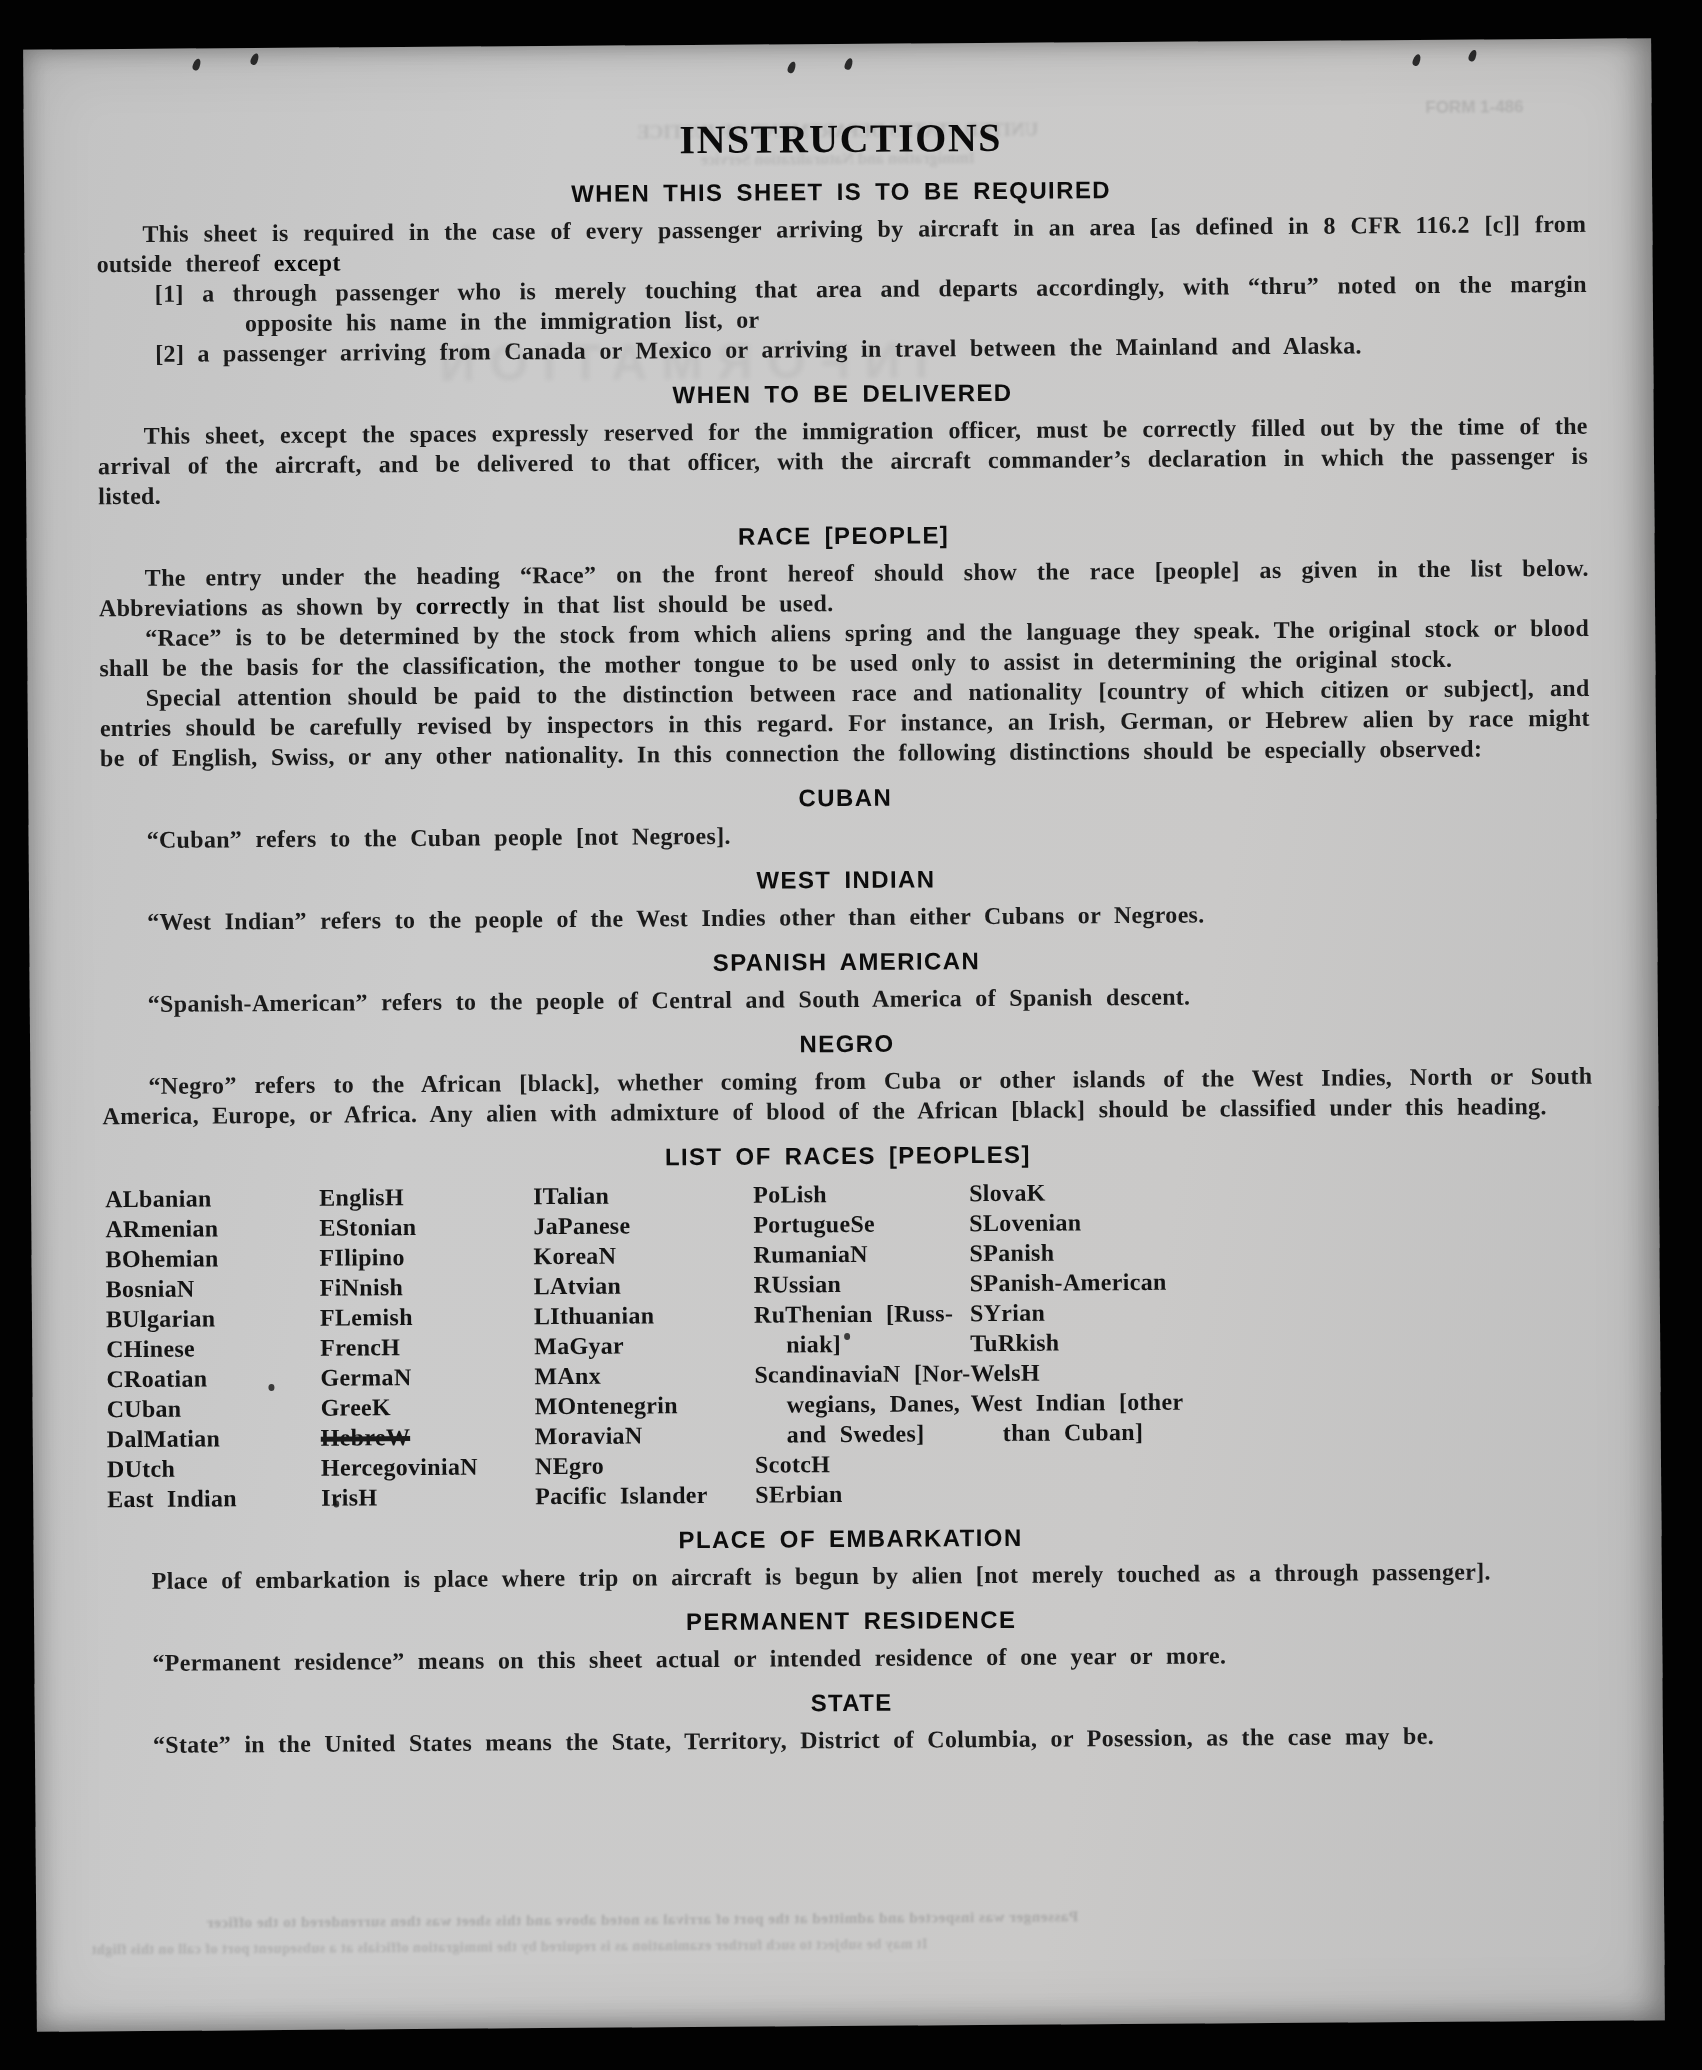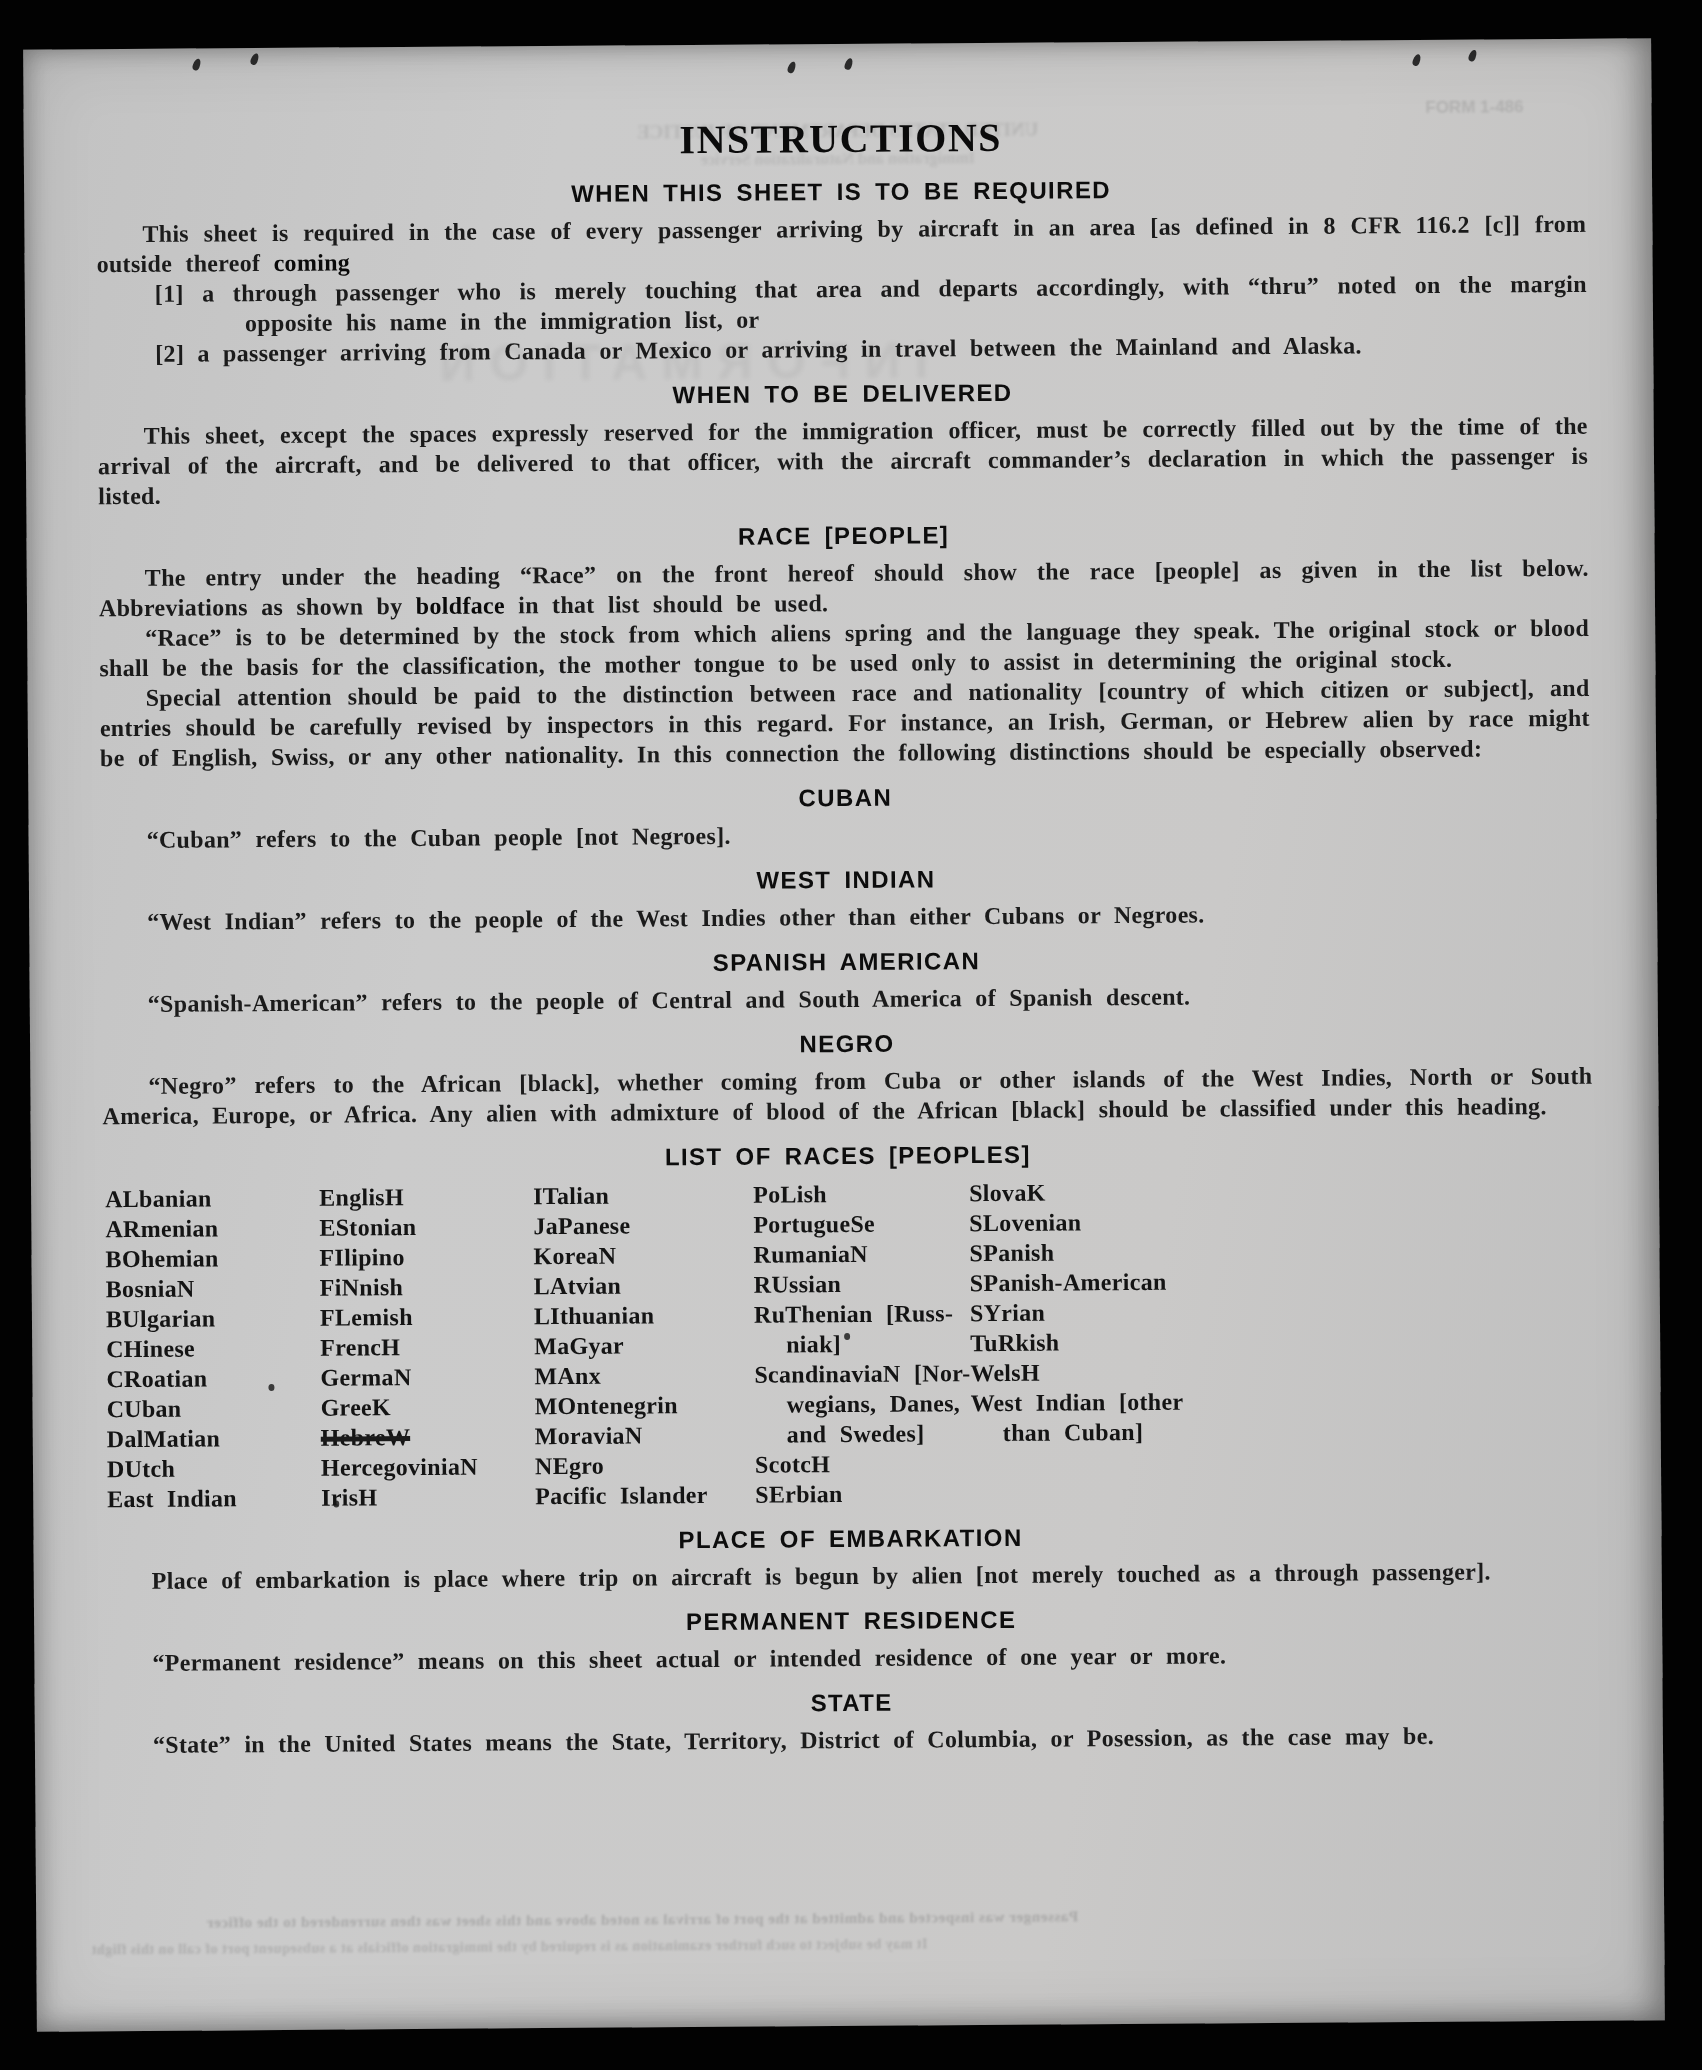--- a/index.html
+++ b/index.html
@@ -77,29 +77,29 @@
     <div class="speck" style="left:1446px;top:10px;"></div>
     <div class="speck dot" style="left:812px;top:1289px;"></div>
     <div class="speck dot" style="left:300px;top:1453px;"></div>
     <div class="speck dot" style="left:236px;top:1336px;"></div>
 
     <div class="content">
 
       <div class="doc-title">INSTRUCTIONS</div>
 
       <h2>WHEN THIS SHEET IS TO BE REQUIRED</h2>
-      <p class="body ind">This sheet is required in the case of every passenger arriving by aircraft in an area [as defined in 8 CFR 116.2 [c]] from outside thereof <b>coming</b></p>
+      <p class="body ind">This sheet is required in the case of every passenger arriving by aircraft in an area [as defined in 8 CFR 116.2 [c]] from outside thereof <b>except</b></p>
       <p class="body hang">[1] a through passenger who is merely touching that area and departs accordingly, with “thru” noted on the margin opposite his name in the immigration list, or</p>
       <p class="body hang">[2] a passenger arriving from Canada or Mexico or arriving in travel between the Mainland and Alaska.</p>
 
       <h2>WHEN TO BE DELIVERED</h2>
       <p class="body ind">This sheet, except the spaces expressly reserved for the immigration officer, must be correctly filled out by the time of the arrival of the aircraft, and be delivered to that officer, with the aircraft commander’s declaration in which the passenger is listed.</p>
 
       <h2>RACE [PEOPLE]</h2>
-      <p class="body ind">The entry under the heading “Race” on the front hereof should show the race [people] as given in the list below.  Abbreviations as shown by <b>boldface</b> in that list should be used.</p>
+      <p class="body ind">The entry under the heading “Race” on the front hereof should show the race [people] as given in the list below.  Abbreviations as shown by <b>correctly</b> in that list should be used.</p>
       <p class="body ind">“Race” is to be determined by the stock from which aliens spring and the language they speak. The original stock or blood shall be the basis for the classification, the mother tongue to be used only to assist in determining the original stock.</p>
       <p class="body ind">Special attention should be paid to the distinction between race and nationality [country of which citizen or subject], and entries should be carefully revised by inspectors in this regard. For instance, an Irish, German, or Hebrew alien by race might be of English, Swiss, or any other nationality.  In this connection the following distinctions should be especially observed:</p>
 
       <h2>CUBAN</h2>
       <p class="body ind">“Cuban” refers to the Cuban people [not Negroes].</p>
 
       <h2>WEST INDIAN</h2>
       <p class="body ind">“West Indian” refers to the people of the West Indies other than either Cubans or Negroes.</p>
 
       <h2>SPANISH AMERICAN</h2>

